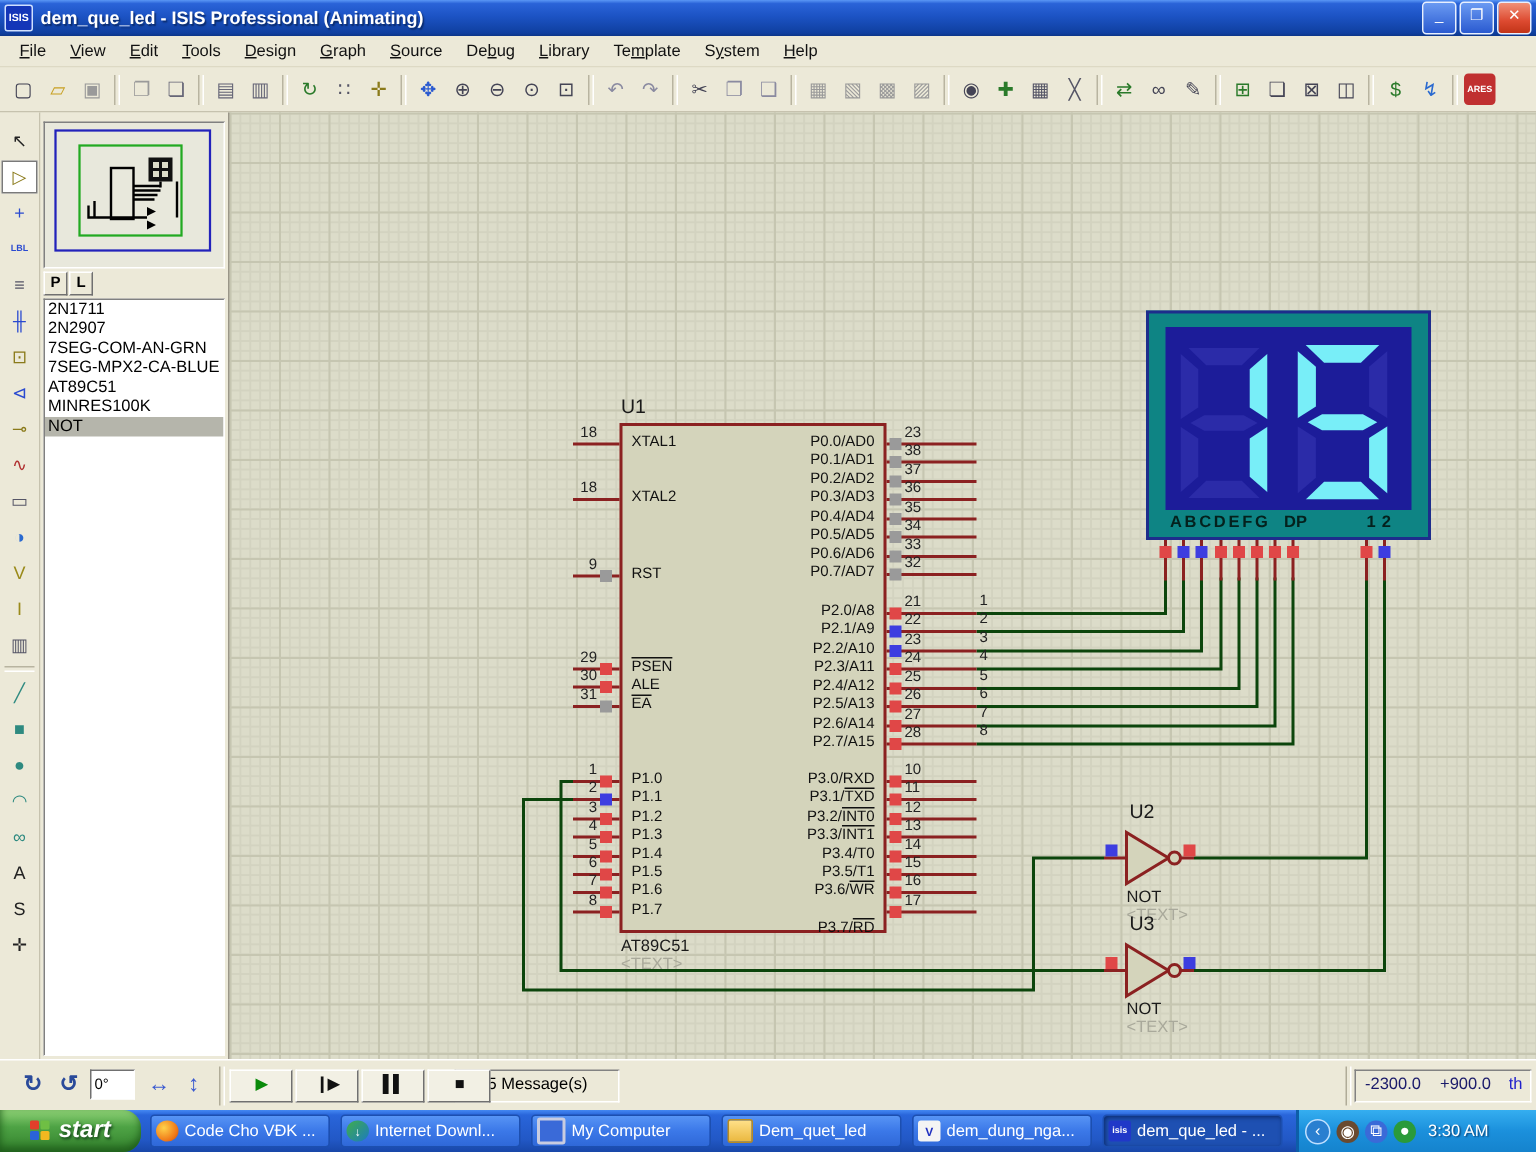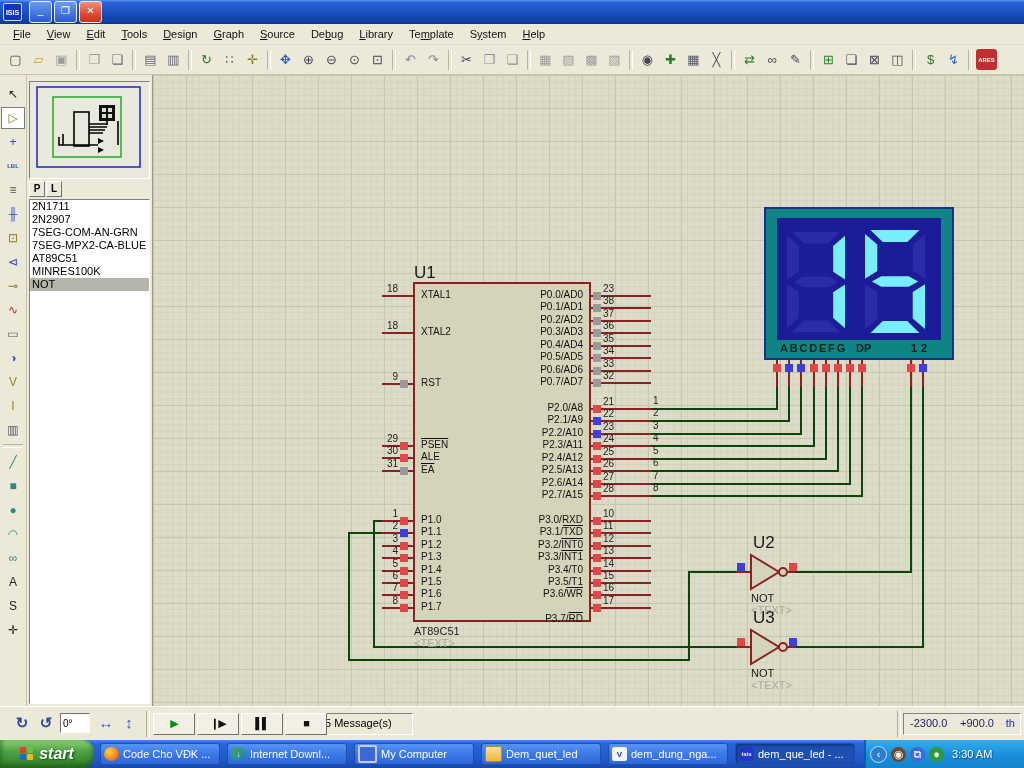--- a/index.html
+++ b/index.html
@@ -52,21 +52,21 @@
   
   .canvas{position:absolute;left:152px;top:0;width:872px;height:631px;overflow:hidden;
     border-left:1px solid #9a9688;box-sizing:border-box;background-color:#dcdcc9;
     background-image:
       linear-gradient(#c6c6b1 1px,transparent 1px),linear-gradient(90deg,#c6c6b1 1px,transparent 1px),
       linear-gradient(#d3d3c0 1px,transparent 1px),linear-gradient(90deg,#d3d3c0 1px,transparent 1px);
     background-size:33px 33px,33px 33px,6.6px 6.6px,6.6px 6.6px;}
   .wire-layer{position:absolute;left:0;top:0;}
   .chip-body{position:absolute;box-sizing:border-box;}
   .sch-label{position:absolute;font-size:11px;color:#1a1a1a;white-space:pre;}
-  .sch-ref{font-size:17px;text-align:center;}
+  .sch-ref{font-size:13px;text-align:center;}
   .gray-text{color:#a9a99b;}
   .pin-stub{position:absolute;height:2px;}
   .pin-num{position:absolute;font-size:10px;color:#222;white-space:nowrap;}
   .state-sq{position:absolute;width:8px;height:8px;}
   .pin-name{position:absolute;font-size:10px;color:#111;white-space:pre;}
   .ovl{text-decoration:overline;}
   .wire-label{position:absolute;font-size:10px;color:#222;}
   .disp-frame{position:absolute;left:611px;top:132px;width:190px;height:153px;box-sizing:border-box;border:2px solid #1d2d8c;}
   .disp-screen{position:absolute;left:624px;top:143px;width:164px;height:122px;}
   .disp-label{position:absolute;font-size:11px;font-weight:bold;color:#04211d;white-space:pre;}
@@ -113,20 +113,21 @@
     font-size:11px;border-radius:50%;}
   .clock{margin-left:8px;font-size:11px;color:#fff;text-shadow:1px 1px 1px #0a4a80;}
 </style>
 </head>
 <body>
 
 <div id="screen">
 
   <div class="titlebar">
     <div class="app-icon">ISIS</div>
+    <div class="title-text">dem_que_led - ISIS Professional (Animating)</div>
     <div class="win-btn">_</div>
     <div class="win-btn">❐</div>
     <div class="win-btn close">✕</div>
   </div>
 
   <div class="menubar">
       <span class="menu-item"><span style="text-decoration: underline;">F</span><span>i</span><span>l</span><span>e</span></span>
       <span class="menu-item"><span style="text-decoration: underline;">V</span><span>i</span><span>e</span><span>w</span></span>
       <span class="menu-item"><span style="text-decoration: underline;">E</span><span>d</span><span>i</span><span>t</span></span>
       <span class="menu-item"><span style="text-decoration: underline;">T</span><span>o</span><span>o</span><span>l</span><span>s</span></span>

